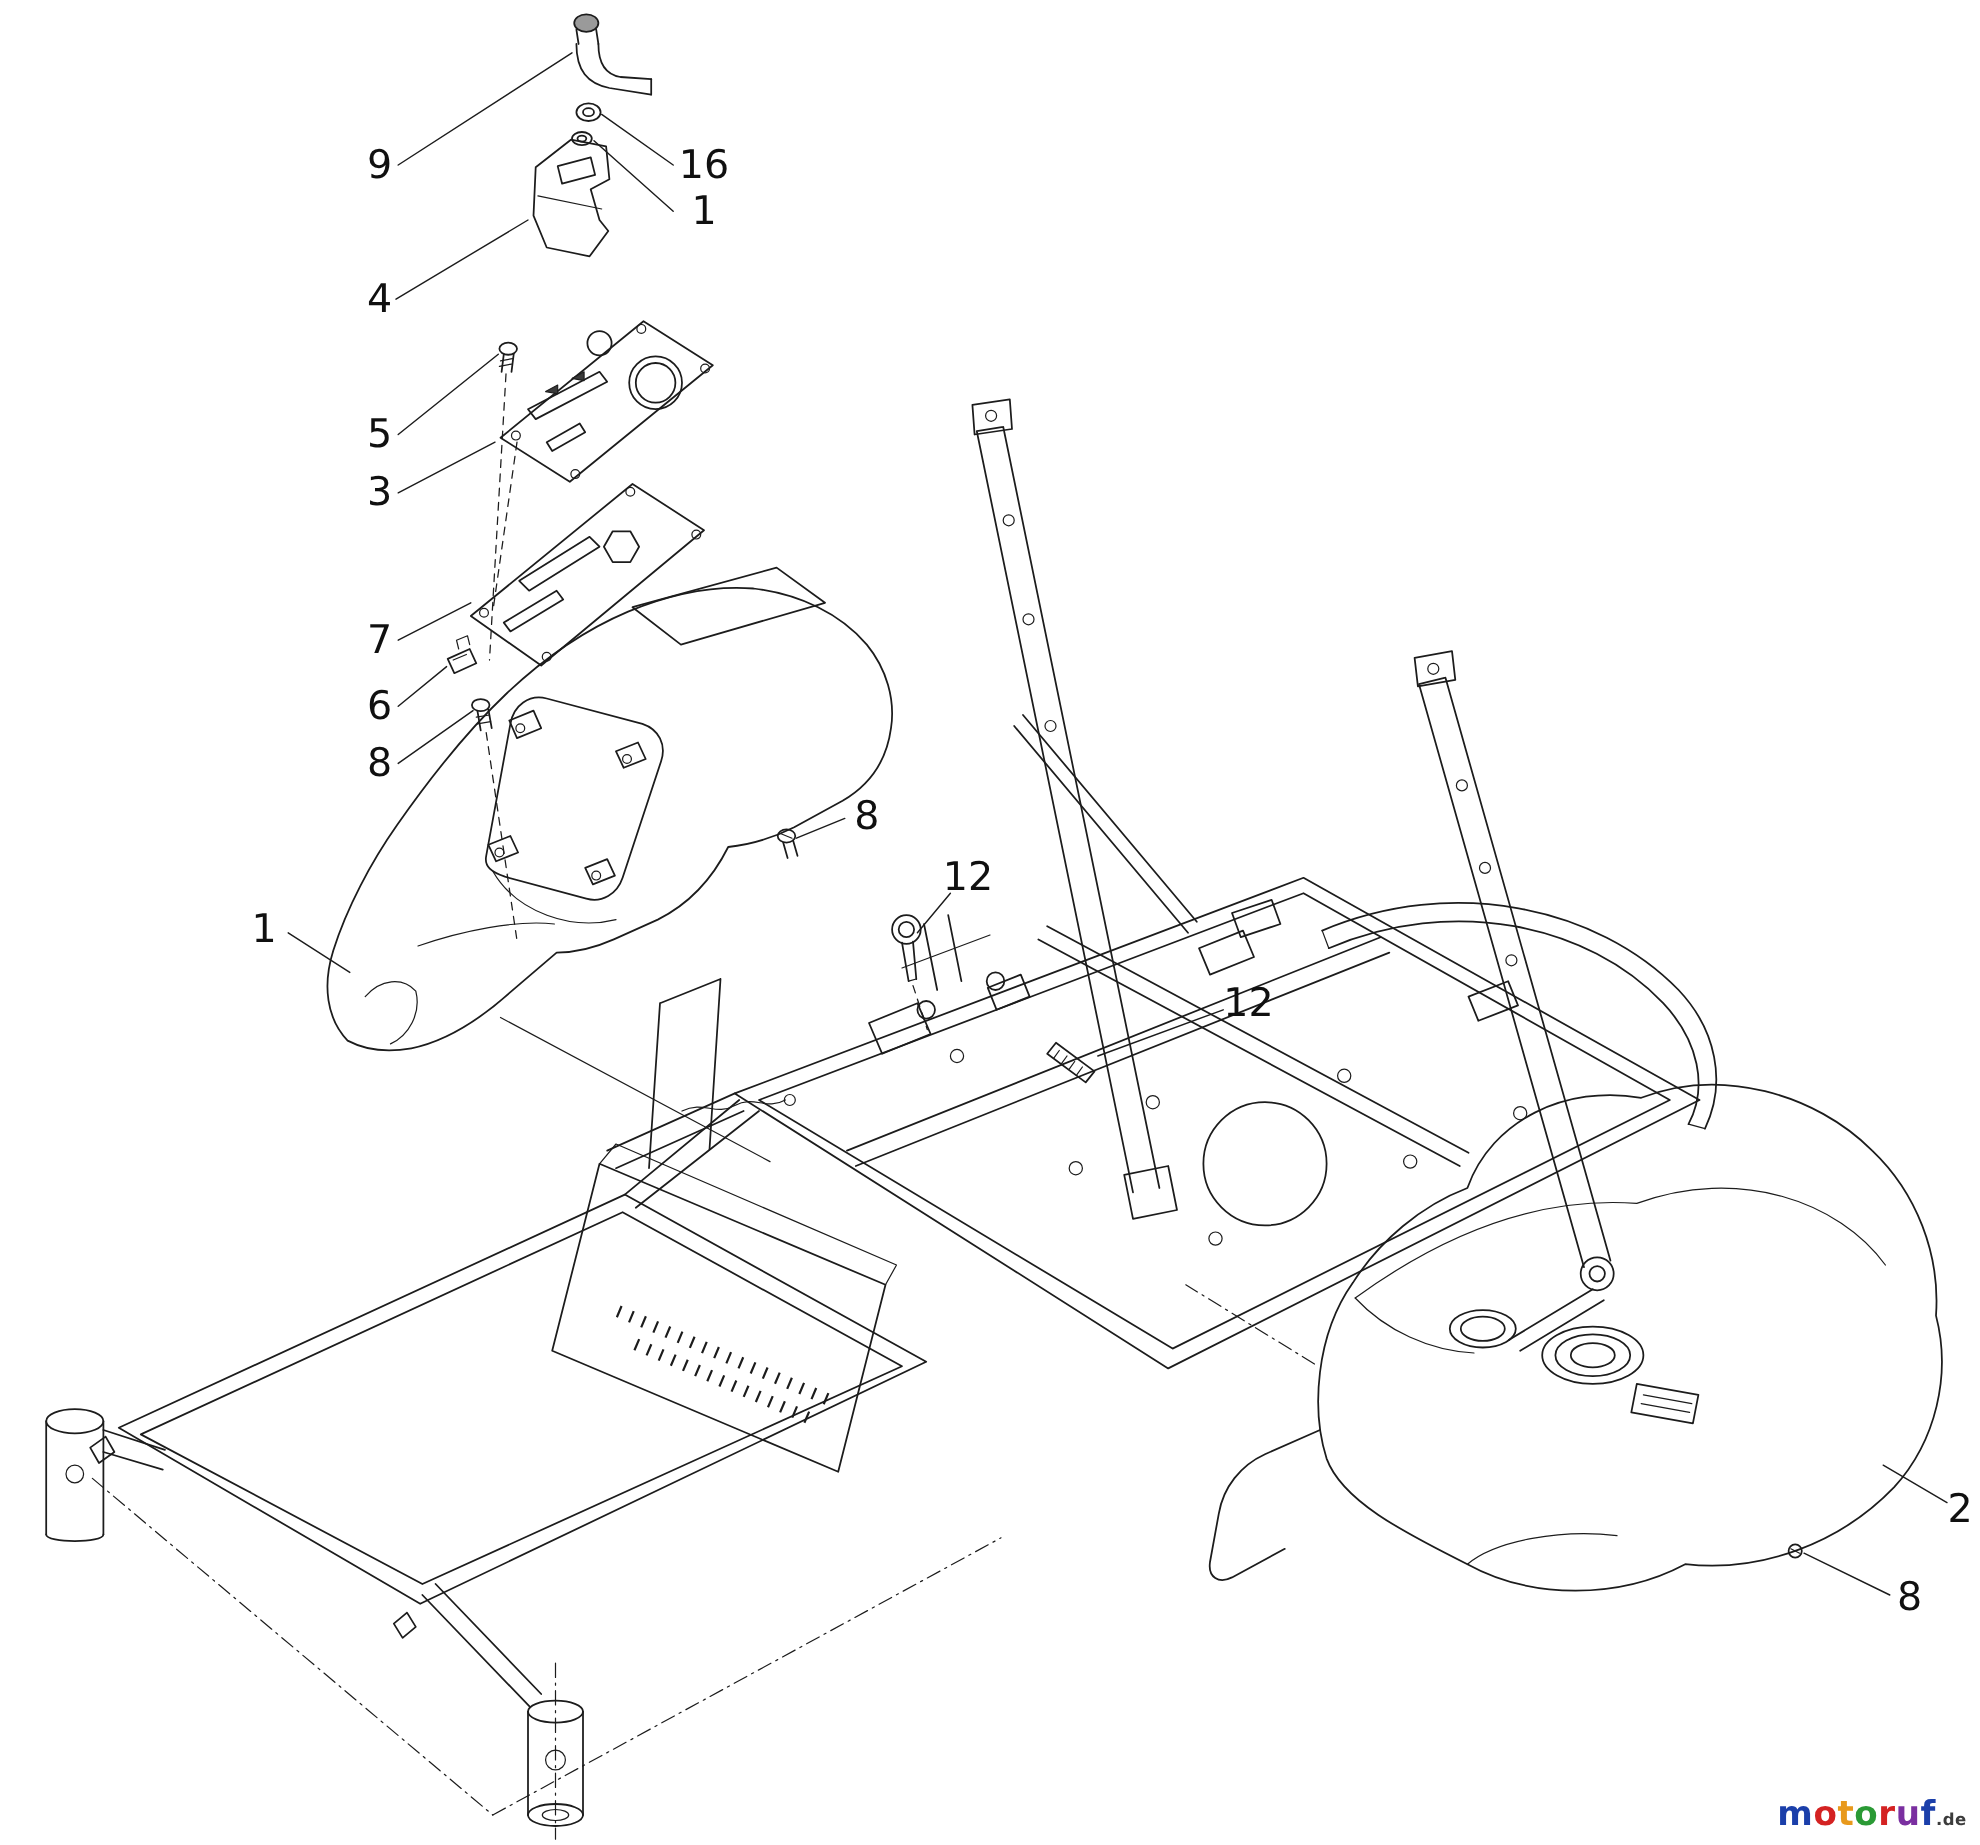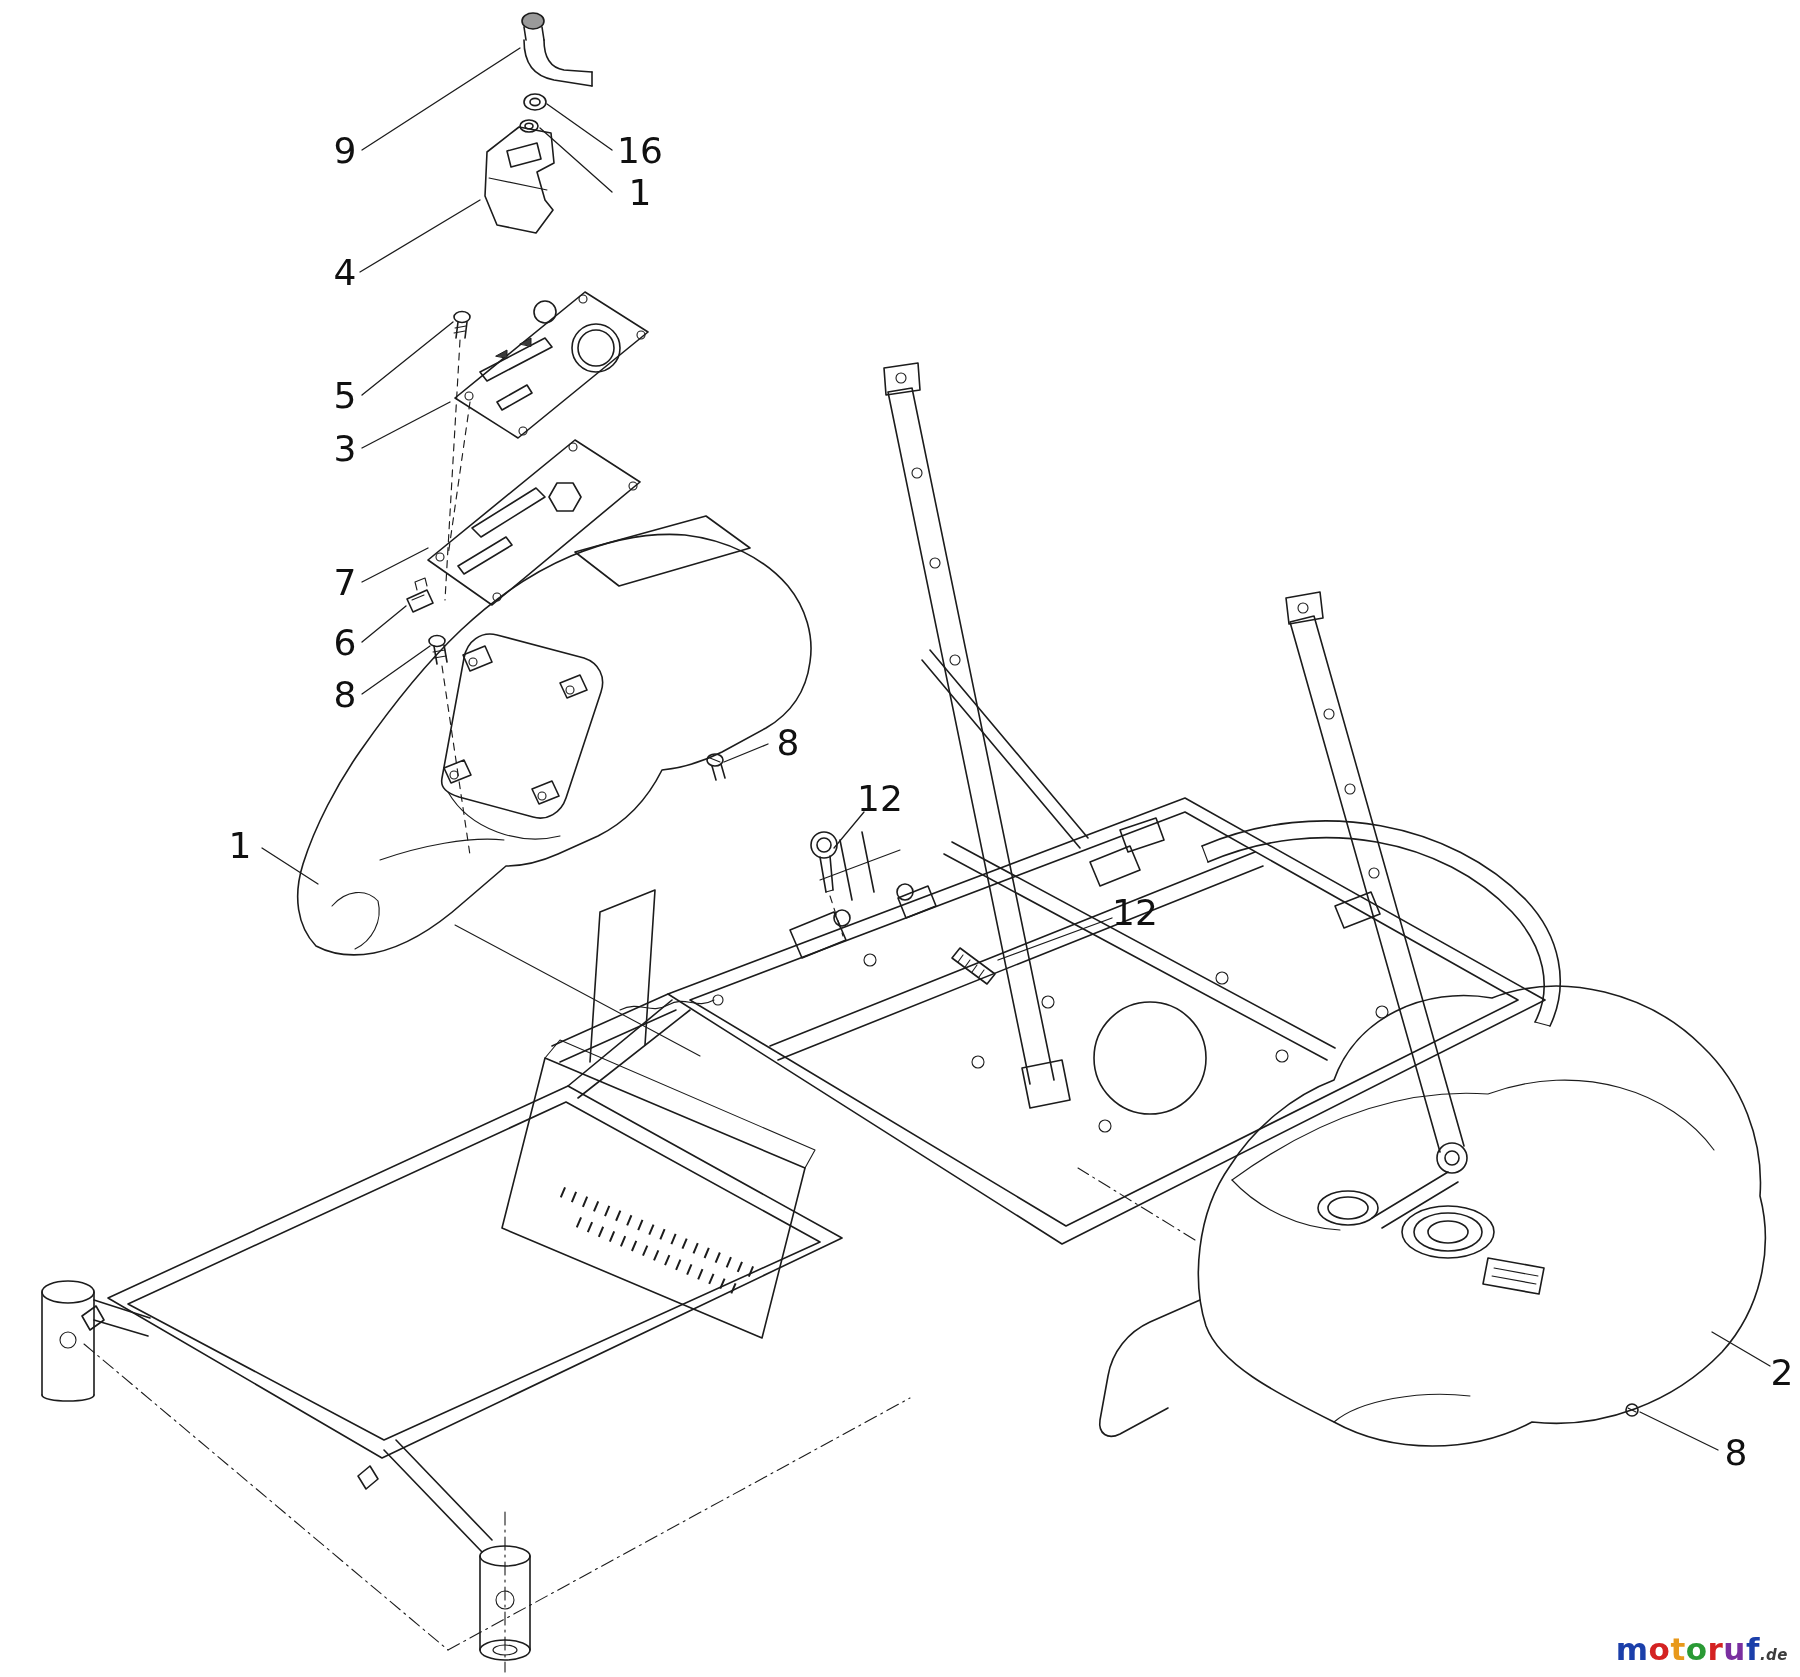--- a/index.html
+++ b/index.html
@@ -11,21 +11,21 @@
   svg .leader{stroke-width:1.3;}
   svg .dashed{stroke-dasharray:7 6;stroke-width:1.15;}
   svg .dashdot{stroke-dasharray:13 5 2 5;stroke-width:1.1;}
   svg .ticks{stroke-width:11;stroke-dasharray:2 10;stroke-linecap:butt;}
   svg .fill-dark{fill:#3a3a3a;stroke:#1c1c1c;stroke-width:1;}
   svg .cap{fill:#9a9a9a;}
   .callout{position:absolute;transform:translate(-50%,-50%);font-size:36px;color:#101010;
            white-space:nowrap;user-select:none;}
   .watermark{position:absolute;right:12px;bottom:10px;font-weight:bold;font-size:31px;
              letter-spacing:.5px;}
-  .watermark .suffix{font-size:15px;color:#3c3c3c;vertical-align:baseline;font-style:italic;}
+  .watermark .suffix{font-size:15px;color:#3c3c3c;vertical-align:baseline;}
 </style>
 </head>
 <body>
 
 <div class="stage">
 
   <svg width="1800" height="1677" viewBox="0 0 1800 1677">
 
     <g>
       <ellipse class="cap" cx="533" cy="21" rx="11" ry="8"></ellipse>

